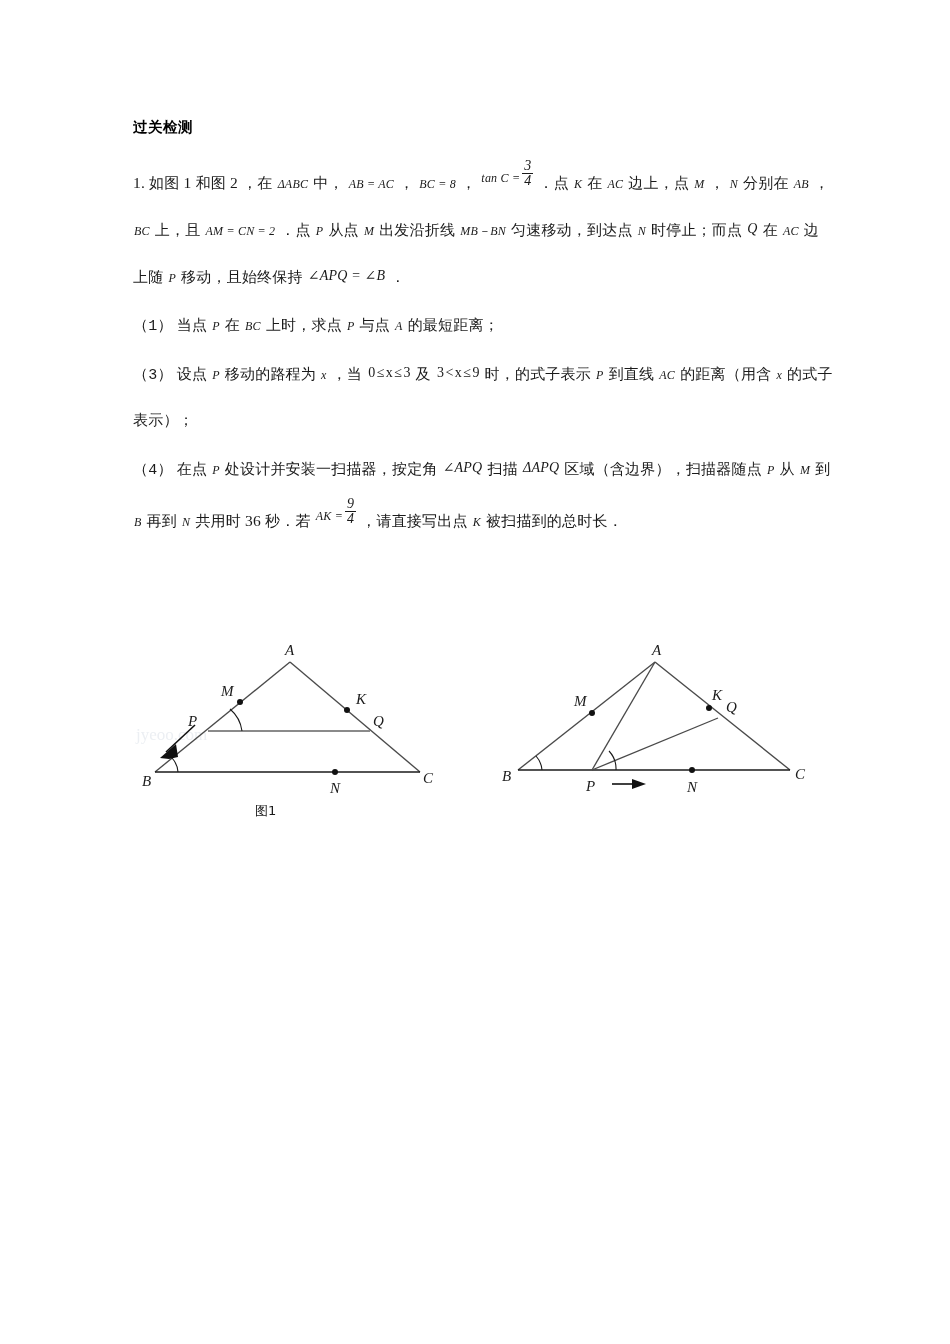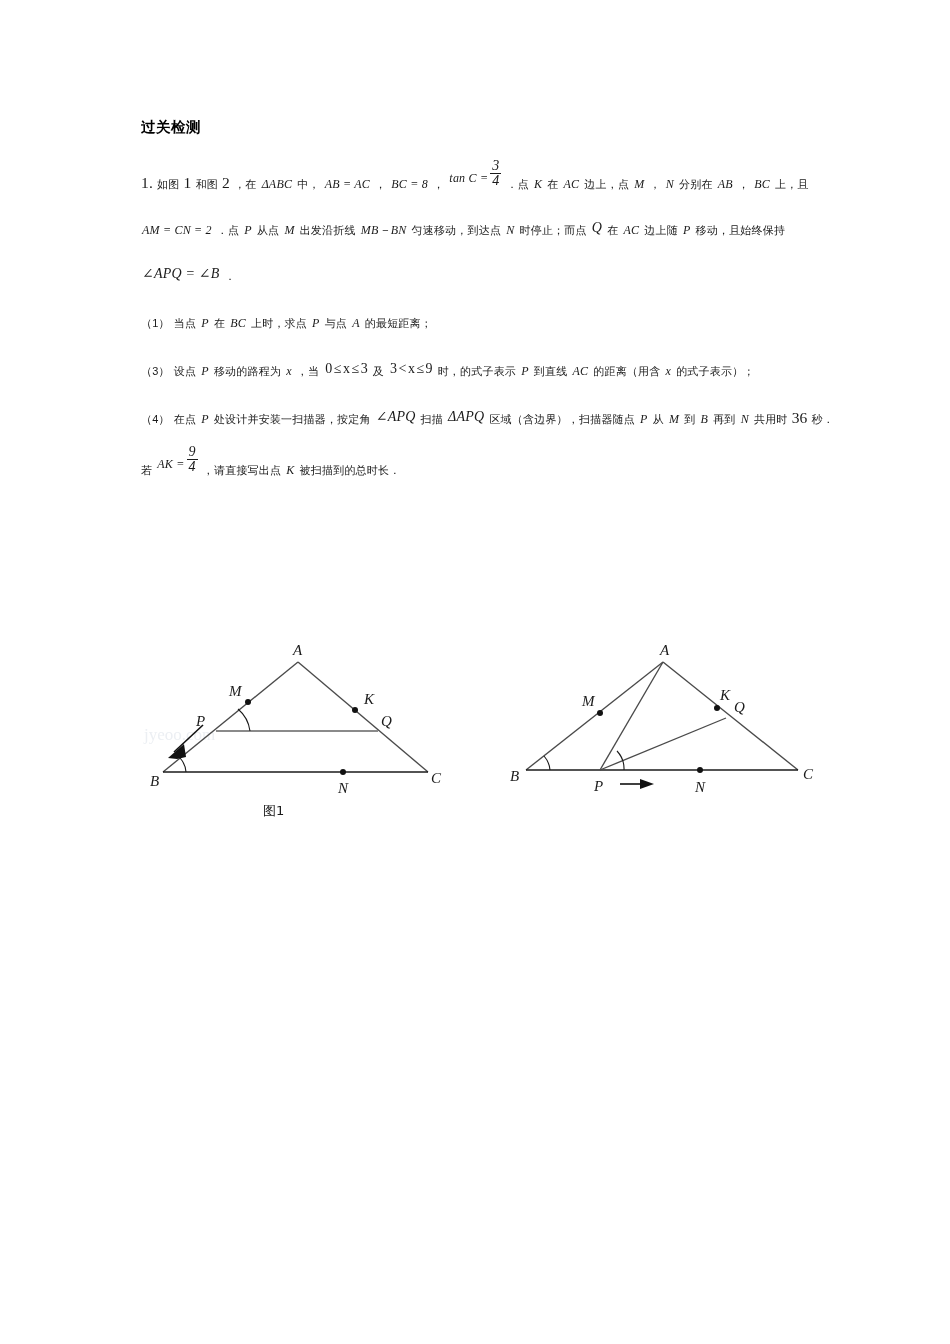--- a/index.html
+++ b/index.html
@@ -10,21 +10,21 @@
   body {
     width: 950px;
     height: 1344px;
     position: relative;
     font-family: "Liberation Serif", "DejaVu Serif", serif;
     color: #1a1a1a;
     overflow: hidden;
   }
   .page {
     position: absolute;
-    left: 8px; top: 0;
+    left: 0; top: 0;
     width: 764px;
     height: 1344px;
   }
   .content {
     position: absolute;
     left: 133px;
     top: 118px;
     width: 700px;
   }
 
@@ -41,21 +41,21 @@
   
   .para {
     font-size: 15.5px;
     line-height: 44px;
     margin: 0;
     text-align: left;
     letter-spacing: 0.2px;
   }
   .para + .para { margin-top: 2px; }
 
-  .cn { font-family: Liberation Sans, sans-serif; font-size: 11px; }
+  .cn { font-family: Liberation Mono, monospace; font-size: 15px; }
 
   
   .m {
     font-family: "Liberation Serif", "DejaVu Serif", serif;
     font-style: italic;
     font-size: 12px;
     padding: 0 1px;
     white-space: nowrap;
   }
   .m.up { vertical-align: 2px; font-size: 14px; }

